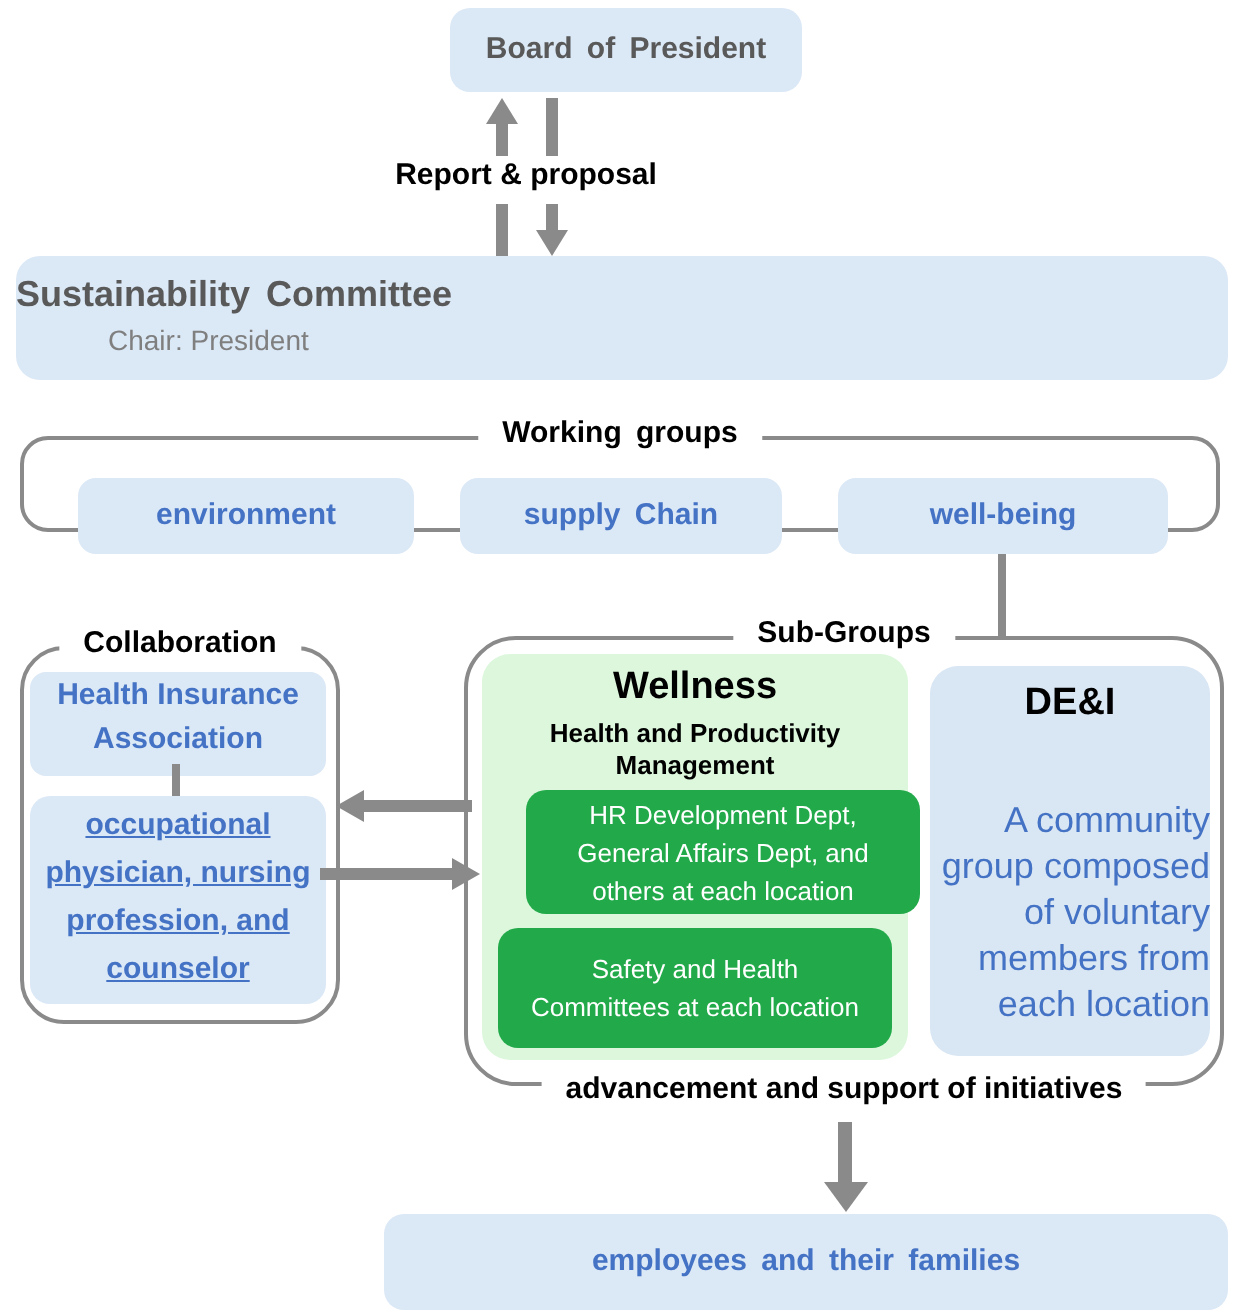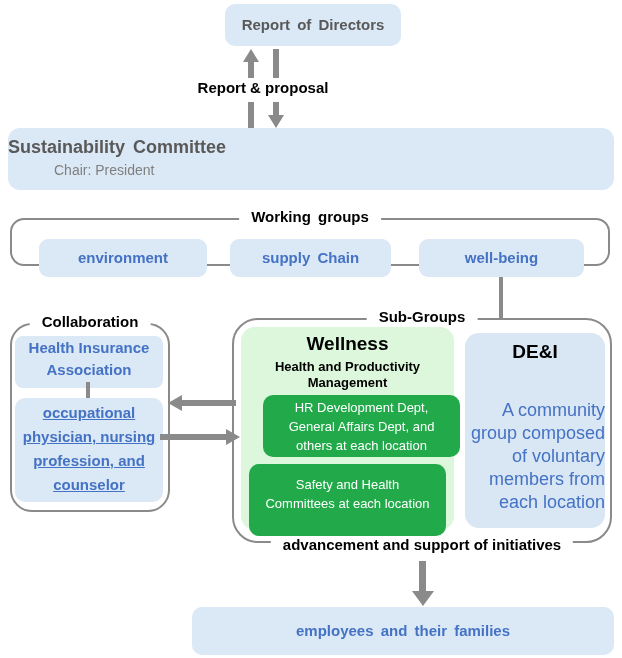--- a/index.html
+++ b/index.html
@@ -67,41 +67,41 @@
   .sg-bracket{left:232px;top:318px;width:380px;height:225px;border-radius:26px;}
 
   .wellness-card{left:241px;top:327px;width:213px;height:203px;border-radius:14px;
     background:var(--light-green);text-align:center;}
   .wellness-title{font-size:19px;font-weight:bold;color:var(--black);margin-top:6px;}
   .wellness-subtitle{font-size:13px;font-weight:bold;color:var(--black);
     line-height:16px;margin-top:4px;}
   .green-box{background:var(--dark-green);color:#fff;border-radius:10px;
     text-align:center;font-size:13px;line-height:19px;}
   .green-box1{left:263px;top:395px;width:197px;height:62px;padding-top:3px;}
-  .green-box2{left:249px;top:464px;width:197px;height:72px;padding-top:11px;}
+  .green-box2{left:249px;top:464px;width:197px;height:60px;padding-top:11px;}
 
   .dei-card{left:465px;top:333px;width:140px;height:195px;border-radius:14px;
     background:var(--dei-blue);text-align:center;}
   .dei-title{font-size:19px;font-weight:bold;color:var(--black);margin-top:8px;}
   .dei-body{font-size:18px;font-weight:normal;color:var(--blue-text);
     line-height:23px;margin-top:36px;text-align:right;}
 
   .down-shaft2{left:419px;top:561px;width:7px;height:31px;background:var(--line-gray);}
   .down-head2{left:412px;top:591px;width:0;height:0;border-left:11px solid transparent;
     border-right:11px solid transparent;border-top:15px solid var(--line-gray);}
 
   .employees-box{left:192px;top:607px;width:422px;height:48px;border-radius:10px;
     font-size:15px;line-height:48px;}
 </style>
 </head>
 <body>
 
 <div class="canvas">
 
-  <div class="abs board-box wide">Report of Directors</div>
+  <div class="abs board-box wide">Board of President</div>
 
   <div class="abs up-head"></div>
   <div class="abs vshaft up-shaft-top"></div>
   <div class="abs vshaft up-shaft-bot"></div>
   <div class="abs vshaft down-shaft-top"></div>
   <div class="abs vshaft down-shaft-bot"></div>
   <div class="abs down-head"></div>
   <div class="abs report-label">Report &amp; proposal</div>
 
   <div class="abs committee-box">

